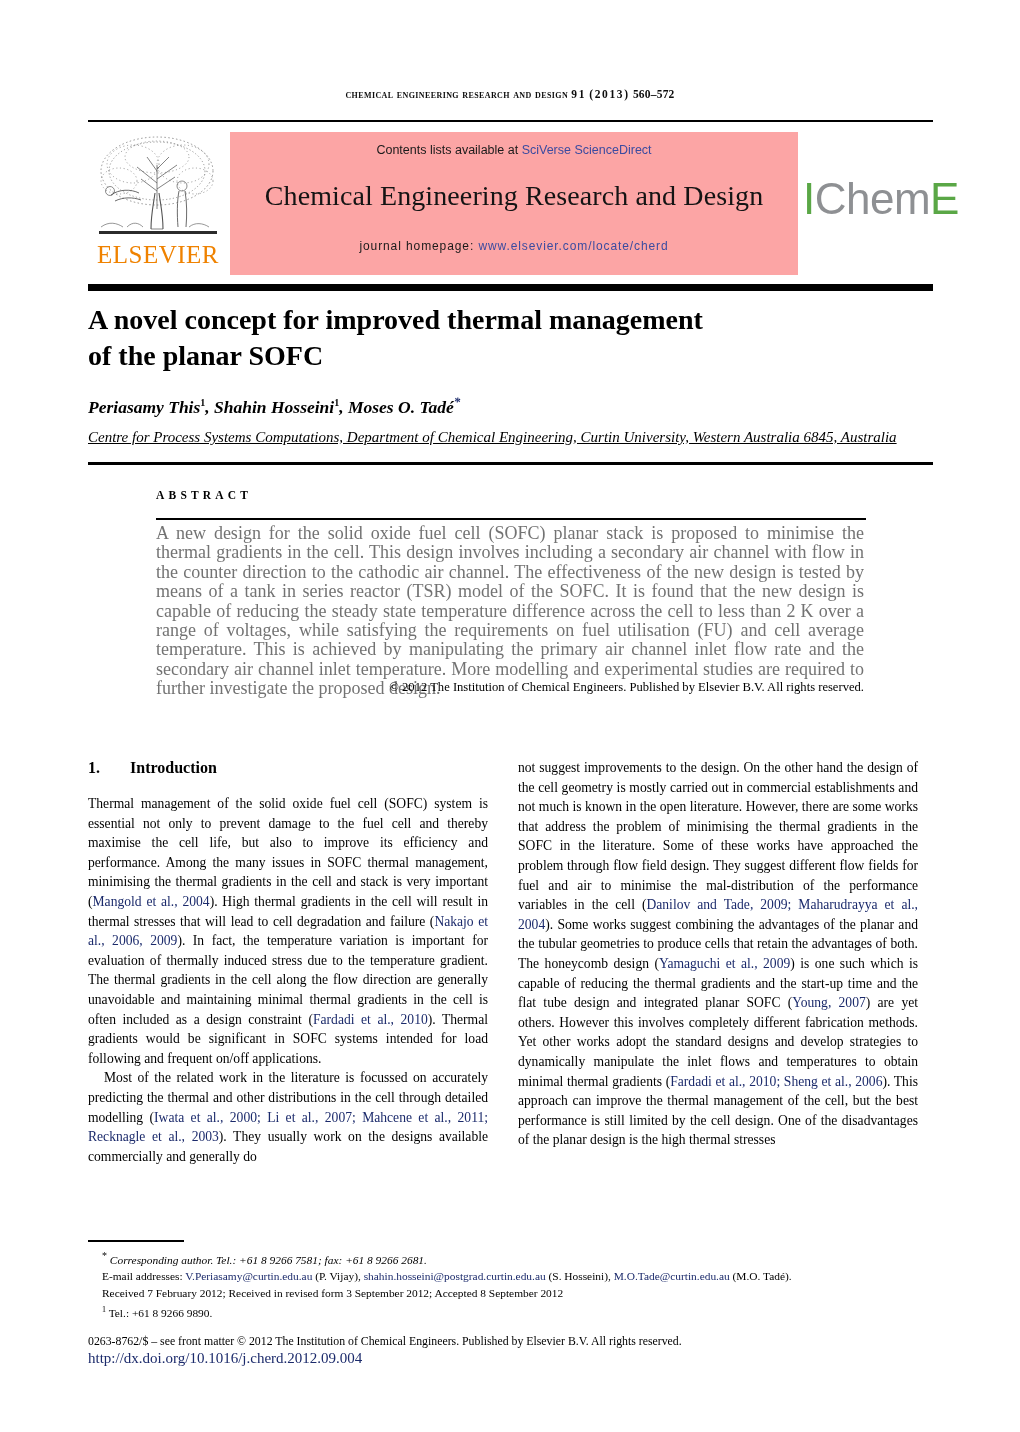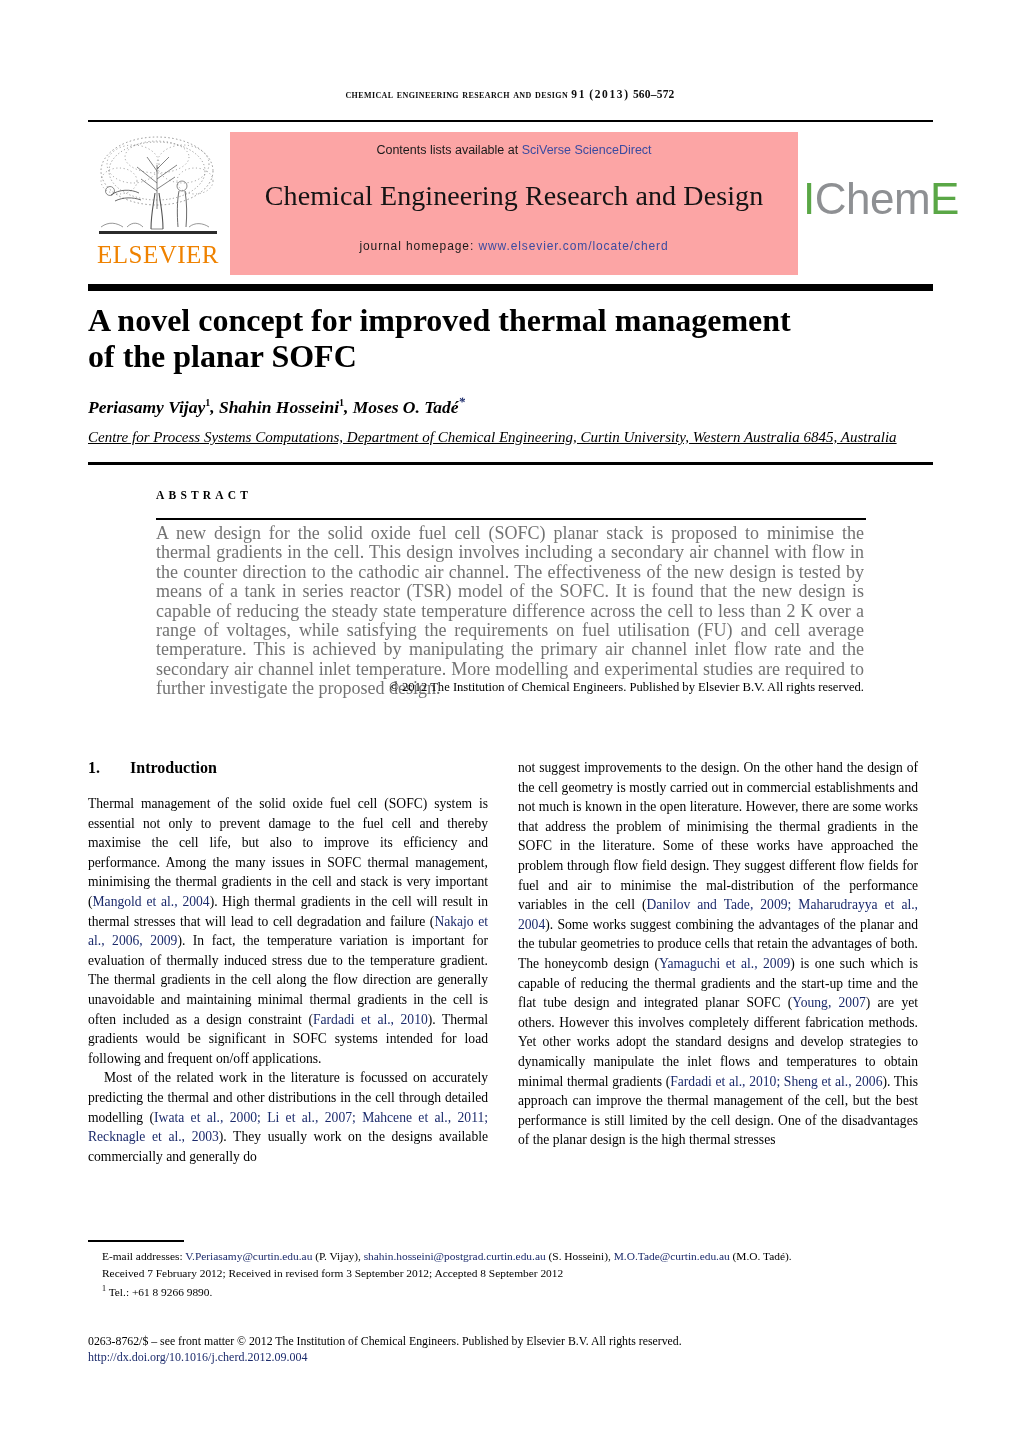--- a/index.html
+++ b/index.html
@@ -136,21 +136,21 @@
     height: 7px;
     background: #000;
   }
 
   
   .title {
     position: absolute;
     left: 88px; top: 286px;
     width: 760px;
     font-family: "Liberation Serif", serif;
-    font-size: 32px;
+    font-size: 28px;
     font-weight: bold;
     line-height: 36px;
     color: #000;
   }
 
   
   .authors {
     position: absolute;
     left: 88px; top: 378px;
     width: 840px;
@@ -281,21 +281,21 @@
     width: 845px;
     font-family: "Liberation Serif", serif;
     font-size: 11.8px;
     line-height: 16.5px;
     color: #000;
   }
   .doi {
     position: absolute;
     left: 88px; top: 1334px;
     font-family: "Liberation Serif", serif;
-    font-size: 12px;
+    font-size: 15px;
     color: #1b2a6b;
   }
 </style>
 </head>
 <body>
 
 <div class="page">
 
   <div class="running-head">
     <span>CHEMICAL ENGINEERING RESEARCH AND DESIGN</span>
@@ -351,21 +351,21 @@
     <div class="icheme-logo"><span class="g">I</span><span class="k">Chem</span><span class="g">E</span></div>
   </div>
 
   <div class="rule-thick"></div>
 
   <div class="title">
     <div>A novel concept for improved thermal management</div>
     <div>of the planar SOFC</div>
   </div>
 
-  <div class="authors"><span>Periasamy Vijay</span><sup>1</sup>, <span>Shahin Hosseini</span><sup>1</sup>, <span>Moses O. Tadé</span><span class="star">*</span></div>
+  <div class="authors"><span>Periasamy This</span><sup>1</sup>, <span>Shahin Hosseini</span><sup>1</sup>, <span>Moses O. Tadé</span><span class="star">*</span></div>
 
   <div class="affiliation">Centre for Process Systems Computations, Department of Chemical Engineering, Curtin University, Western Australia 6845, Australia</div>
 
   <div class="rule-abs-top"></div>
   <div class="abstract-label">ABSTRACT</div>
   <div class="rule-abs-mid"></div>
   <div class="abstract-body">A new design for the solid oxide fuel cell (SOFC) planar stack is proposed to minimise the thermal gradients in the cell. This design involves including a secondary air channel with flow in the counter direction to the cathodic air channel. The effectiveness of the new design is tested by means of a tank in series reactor (TSR) model of the SOFC. It is found that the new design is capable of reducing the steady state temperature difference across the cell to less than 2 K over a range of voltages, while satisfying the requirements on fuel utilisation (FU) and cell average temperature. This is achieved by manipulating the primary air channel inlet flow rate and the secondary air channel inlet temperature. More modelling and experimental studies are required to further investigate the proposed design.</div>
   <div class="abstract-copyright">© 2012 The Institution of Chemical Engineers. Published by Elsevier B.V. All rights reserved.</div>
 
   <div class="col col-left">
@@ -373,20 +373,21 @@
     <p><span>Thermal management of the solid oxide fuel cell (SOFC) system is essential not only to prevent damage to the fuel cell and thereby maximise the cell life, but also to improve its efficiency and performance. Among the many issues in SOFC thermal management, minimising the thermal gradients in the cell and stack is very important (</span><span class="ref">Mangold et al., 2004</span><span>). High thermal gradients in the cell will result in thermal stresses that will lead to cell degradation and failure (</span><span class="ref">Nakajo et al., 2006, 2009</span><span>). In fact, the temperature variation is important for evaluation of thermally induced stress due to the temperature gradient. The thermal gradients in the cell along the flow direction are generally unavoidable and maintaining minimal thermal gradients in the cell is often included as a design constraint (</span><span class="ref">Fardadi et al., 2010</span><span>). Thermal gradients would be significant in SOFC systems intended for load following and frequent on/off applications.</span></p>
     <p class="indent"><span>Most of the related work in the literature is focussed on accurately predicting the thermal and other distributions in the cell through detailed modelling (</span><span class="ref">Iwata et al., 2000; Li et al., 2007; Mahcene et al., 2011; Recknagle et al., 2003</span><span>). They usually work on the designs available commercially and generally do</span></p>
   </div>
 
   <div class="col col-right">
     <p><span>not suggest improvements to the design. On the other hand the design of the cell geometry is mostly carried out in commercial establishments and not much is known in the open literature. However, there are some works that address the problem of minimising the thermal gradients in the SOFC in the literature. Some of these works have approached the problem through flow field design. They suggest different flow fields for fuel and air to minimise the mal-distribution of the performance variables in the cell (</span><span class="ref">Danilov and Tade, 2009; Maharudrayya et al., 2004</span><span>). Some works suggest combining the advantages of the planar and the tubular geometries to produce cells that retain the advantages of both. The honeycomb design (</span><span class="ref">Yamaguchi et al., 2009</span><span>) is one such which is capable of reducing the thermal gradients and the start-up time and the flat tube design and integrated planar SOFC (</span><span class="ref">Young, 2007</span><span>) are yet others. However this involves completely different fabrication methods. Yet other works adopt the standard designs and develop strategies to dynamically manipulate the inlet flows and temperatures to obtain minimal thermal gradients (</span><span class="ref">Fardadi et al., 2010; Sheng et al., 2006</span><span>). This approach can improve the thermal management of the cell, but the best performance is still limited by the cell design. One of the disadvantages of the planar design is the high thermal stresses</span></p>
   </div>
 
   <div class="foot-rule"></div>
   <div class="footnotes">
+    <p class="fn-line hang"><span class="star" style="font-size:10px;vertical-align:super;">*</span> <span class="ital">Corresponding author. Tel.: +61 8 9266 7581; fax: +61 8 9266 2681.</span></p>
     <p class="fn-line hang"><span>E-mail addresses:</span> <span class="mail">V.Periasamy@curtin.edu.au</span> <span>(P. Vijay),</span> <span class="mail">shahin.hosseini@postgrad.curtin.edu.au</span> <span>(S. Hosseini),</span> <span class="mail">M.O.Tade@curtin.edu.au</span> <span>(M.O. Tadé).</span></p>
     <p class="fn-line hang">Received 7 February 2012; Received in revised form 3 September 2012; Accepted 8 September 2012</p>
     <p class="fn-line hang"><sup>1</sup> <span>Tel.: +61 8 9266 9890.</span></p>
   </div>
 
   <div class="imprint">0263-8762/$ – see front matter © 2012 The Institution of Chemical Engineers. Published by Elsevier B.V. All rights reserved.</div>
   <div class="doi">http://dx.doi.org/10.1016/j.cherd.2012.09.004</div>
 
 </div>
 

